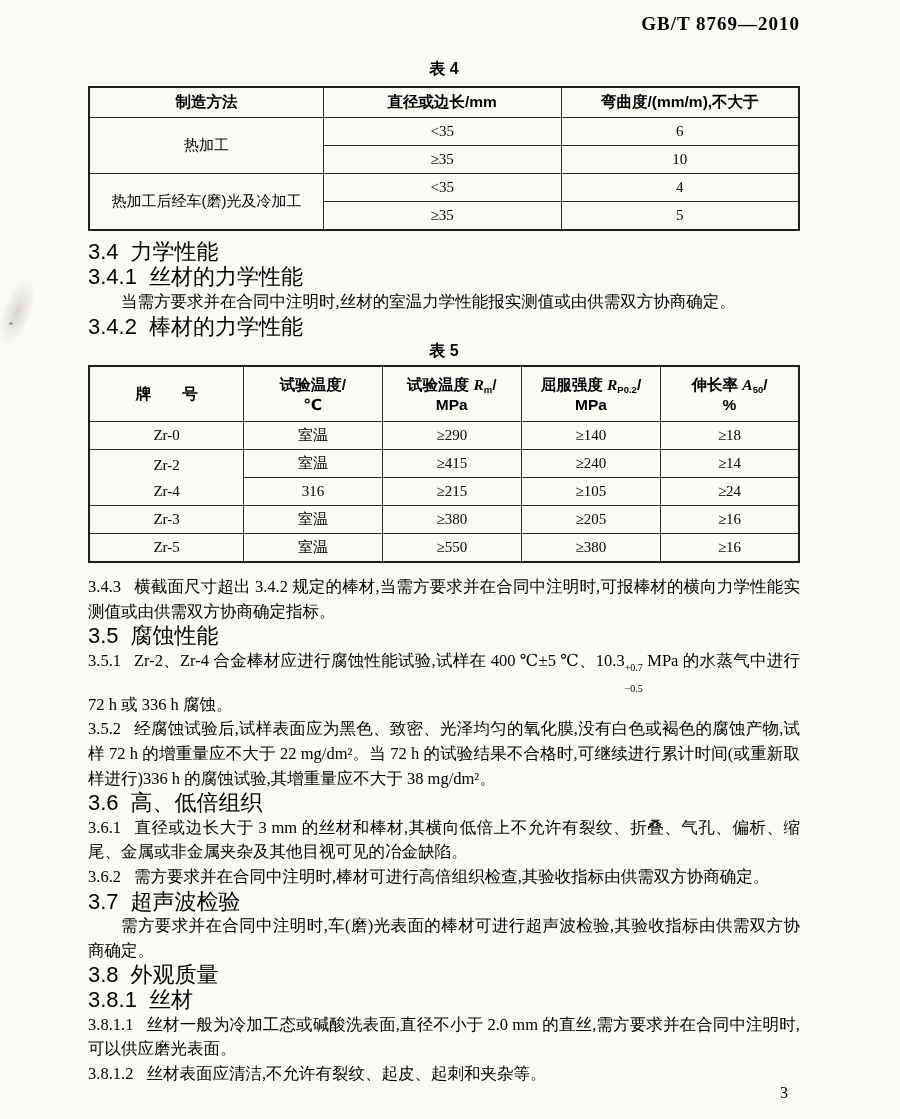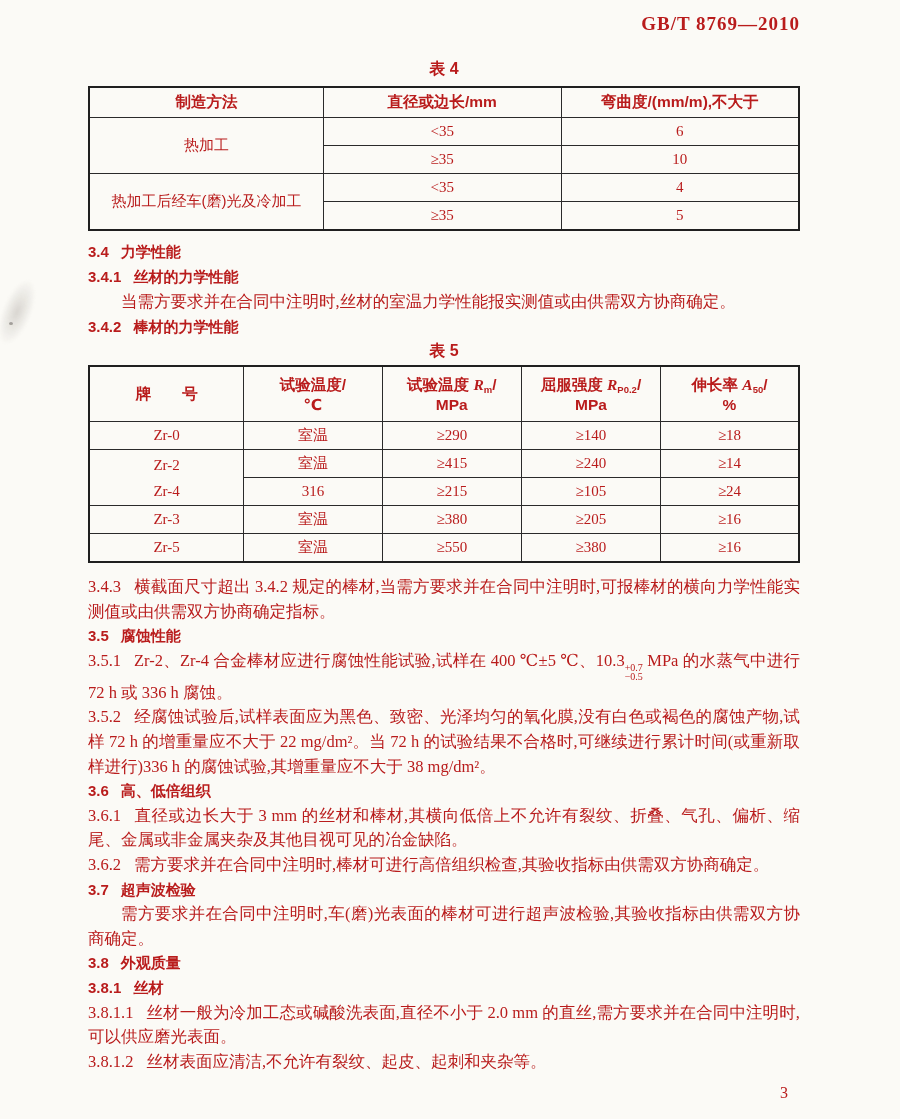--- a/index.html
+++ b/index.html
@@ -1,20 +1,20 @@
 <!DOCTYPE html>
 <html lang="zh"><head>
 <meta charset="utf-8">
 <style>
   html,body { margin:0; padding:0; }
   .page {
     position:relative;
     width:900px; height:1119px;
     background:#fbfaf6;
-    color:#b91c1c;
+    color:#000000;
     font-family:"Liberation Serif","DejaVu Serif",serif;
     overflow:hidden;
   }
   .content {
     position:absolute; left:88px; top:0; width:712px;
   }
   .header-code {
     padding-top:13px;
     text-align:right;
     font-weight:bold;
@@ -59,42 +59,43 @@
   td.cn { font-family:"Liberation Sans","DejaVu Sans",sans-serif; font-size:15px; }
   td.num { font-family:"Liberation Serif","DejaVu Serif",serif; font-size:15px; }
   .hsym { font-style:italic; font-family:"Liberation Serif","DejaVu Serif",serif; font-weight:bold; }
   th sub { font-size:9.5px; vertical-align:-3px; }
   .grade2 { line-height:26px; }
   .body1 { margin-top:8px; }
   .body2 { margin-top:12px; }
   .h, .p { margin:0; }
   .h {
     font-family:"Liberation Sans","DejaVu Sans",sans-serif;
-    font-weight:bold;
-    font-size:15px;
+    font-weight:normal;
+    font-size:22px;
     line-height:25px;
   }
   .body2 .h { line-height:24.6px; }
   .p {
     font-size:16.5px;
     line-height:25px;
     text-align:justify;
   }
   .body2 .p { line-height:24.6px; }
   .p.indent { text-indent:2em; }
   .cnum { margin-right:13px; white-space:nowrap; }
   .h .cnum { margin-right:12px; }
   .tol {
     display:inline-flex;
     flex-direction:column;
     vertical-align:-5px;
     font-size:10px;
     line-height:9px;
     text-align:center;
     font-family:"Liberation Serif","DejaVu Serif",serif;
+    gap:12px;
   }
   .page-num {
     position:absolute;
     left:88px; top:1084px;
     width:700px;
     text-align:right;
     font-size:16px;
   }
   .smudge {
     position:absolute;

